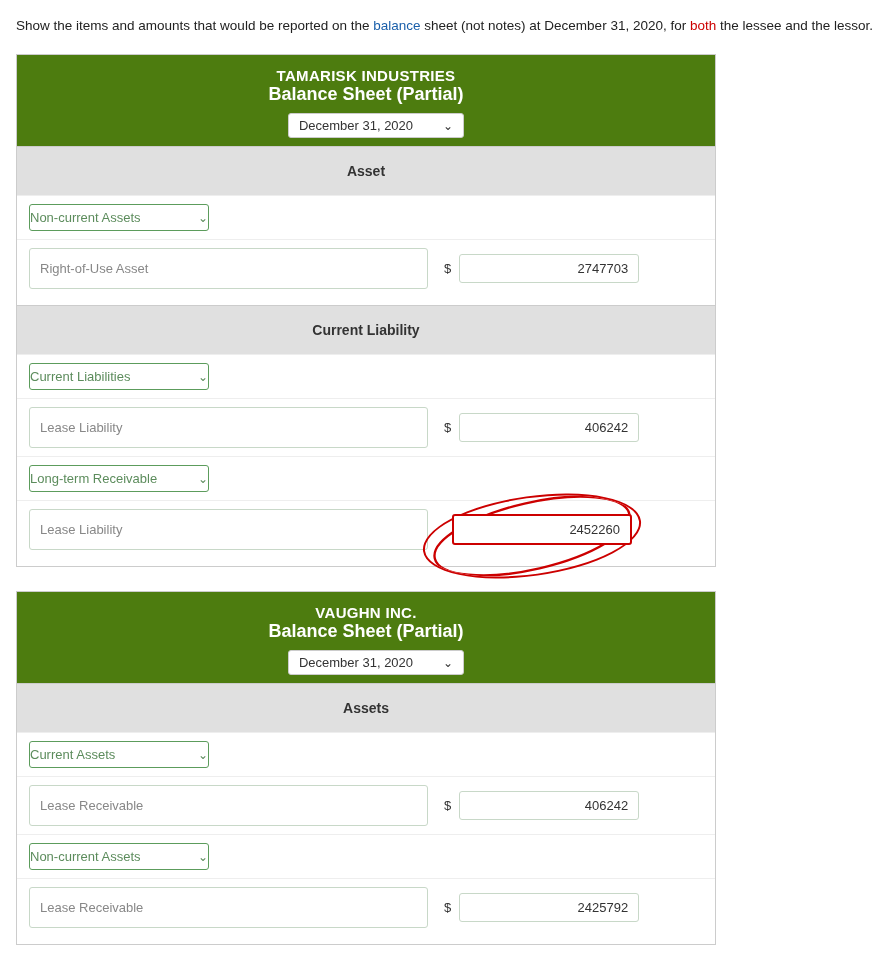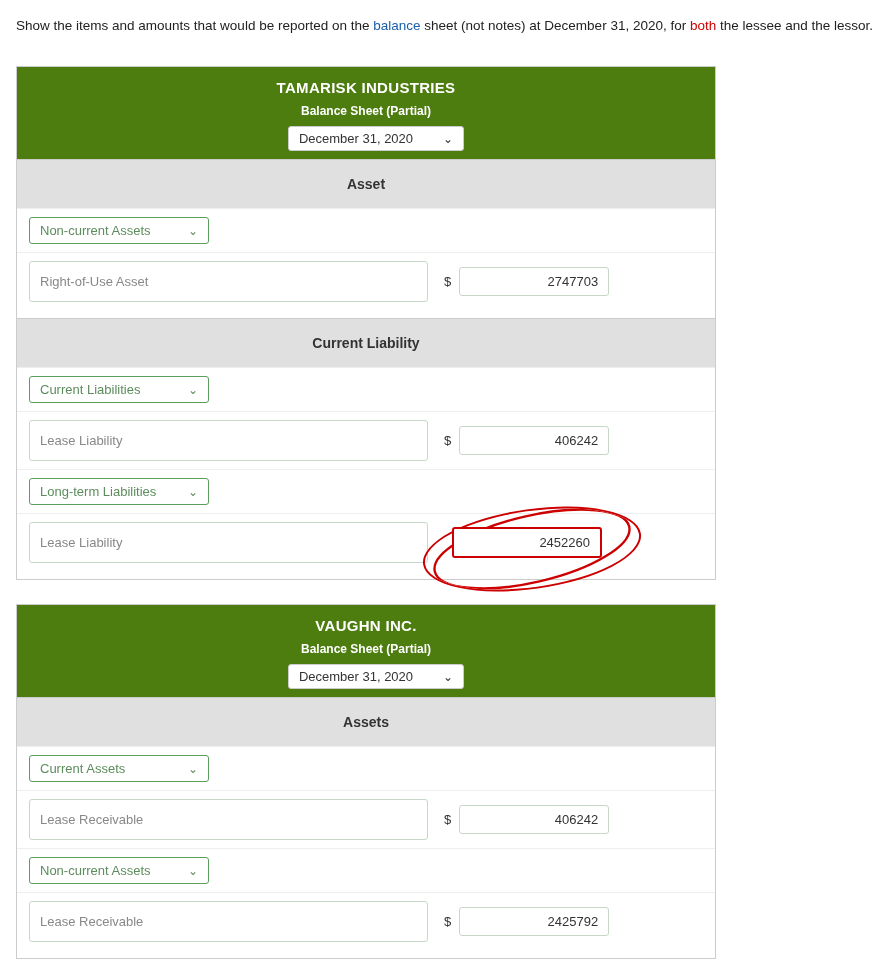--- a/index.html
+++ b/index.html
@@ -7,21 +7,21 @@
       font-family: Arial, sans-serif;
       font-size: 14px;
       color: #333;
       background: #fff;
       padding: 16px;
       width: 894px;
     }
     .intro-text {
       font-size: 13.5px;
       line-height: 1.5;
-      margin-bottom: 30px;
+      margin-bottom: 18px;
       color: #222;
     }
     .intro-text span.blue { color: #1a5faa; }
     .intro-text span.red { color: #cc0000; }
 
     .balance-sheet {
       border: 1px solid #ccc;
       margin-bottom: 24px;
       width: 700px;
     }
@@ -31,23 +31,22 @@
       text-align: center;
       padding: 12px 10px 8px 10px;
     }
     .bs-header .company-name {
       font-weight: bold;
       font-size: 15px;
       letter-spacing: 0.3px;
     }
     .bs-header .sheet-title {
       font-weight: bold;
-      font-size: 12px;
+      font-size: 18px;
       margin-bottom: 8px;
-      margin-top: 8px;
     }
     .date-dropdown {
       display: inline-flex;
       align-items: center;
       background: #fff;
       border: 1px solid #ccc;
       border-radius: 3px;
       padding: 4px 10px;
       color: #333;
       font-size: 13px;
@@ -74,21 +73,21 @@
     .dropdown-row {
       display: flex;
       align-items: center;
       gap: 6px;
     }
     .dropdown-btn {
       display: inline-flex;
       align-items: center;
       border: 1px solid #5c9c5c;
       border-radius: 3px;
-      padding: 5px 10px;
+      padding: 5px 0;
       color: #5c8c5c;
       font-size: 13px;
       background: #fff;
       min-width: 180px;
       justify-content: space-between;
       gap: 20px;
     }
     .dropdown-btn .chevron { color: #5c8c5c; }
 
     .field-row {
@@ -110,21 +109,21 @@
     .dollar-sign {
       color: #333;
       font-size: 13px;
       margin-left: 8px;
     }
     .field-value {
       border: 1px solid #c8d8c8;
       border-radius: 3px;
       padding: 6px 10px;
       font-size: 13px;
-      width: 150px;
+      width: 180px;
       text-align: right;
       background: #fff;
       color: #333;
     }
     .field-value.highlighted {
       border: 2px solid #cc0000;
       position: relative;
     }
 
     
@@ -199,21 +198,21 @@
 
   <div class="field-row">
     <div class="field-label">Lease Liability</div>
     <span class="dollar-sign">$</span>
     <div class="field-value">406242</div>
   </div>
 
   <div class="row-area">
     <div class="dropdown-row">
       <div class="dropdown-btn">
-        <span>Long-term Liabilities</span>
+        <span>Long-term Receivable</span>
         <span class="chevron">⌄</span>
       </div>
     </div>
   </div>
 
   <div class="field-row">
     <div class="field-label">Lease Liability</div>
     <span class="dollar-sign"></span>
     <div class="circle-wrapper">
       <svg class="red-circle" viewBox="0 0 220 80" xmlns="http://www.w3.org/2000/svg">

